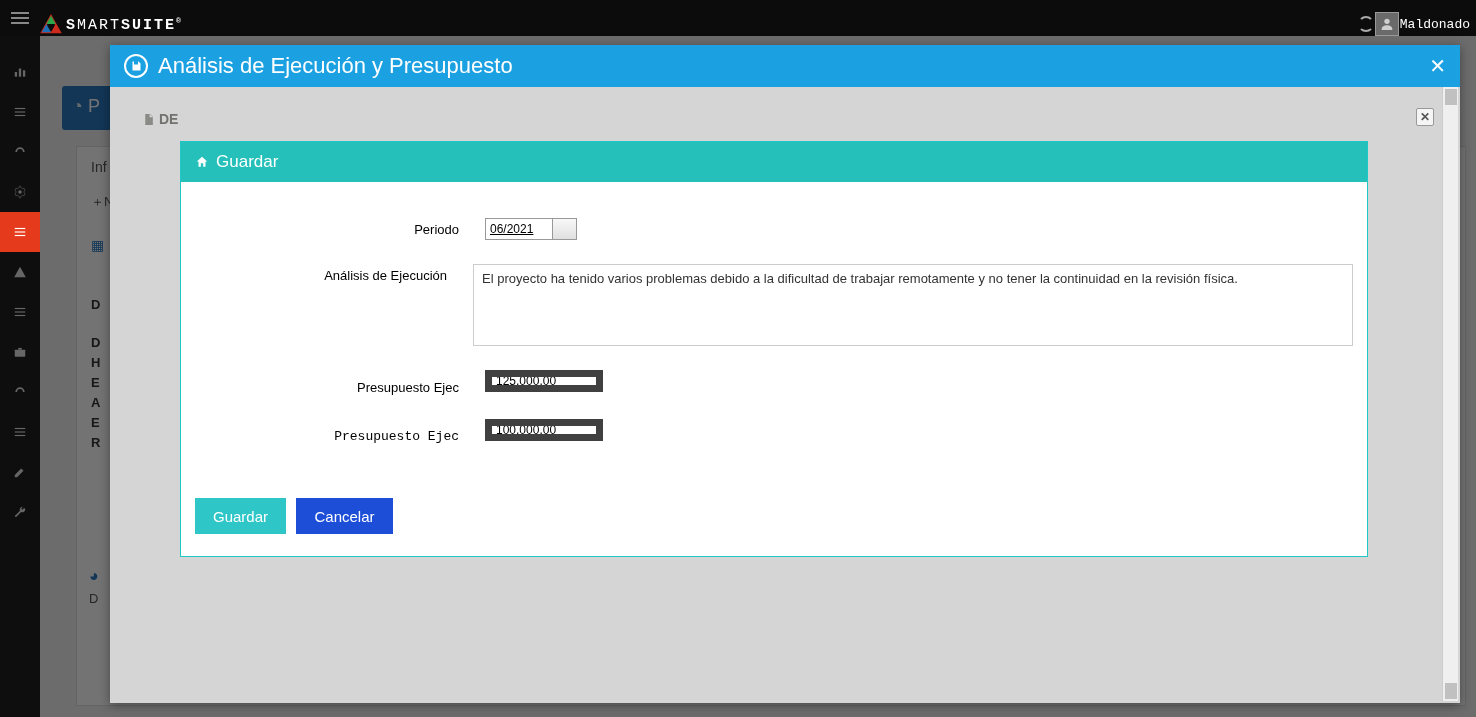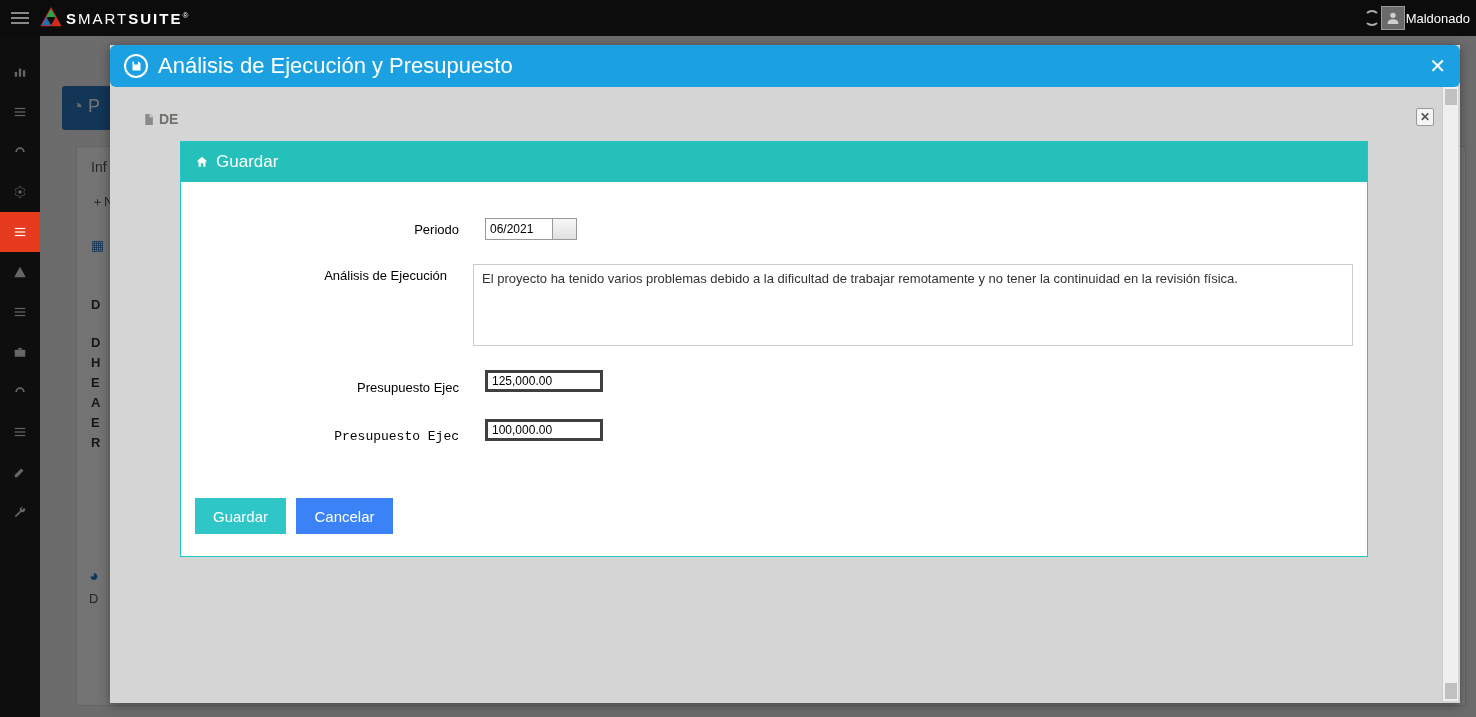--- a/index.html
+++ b/index.html
@@ -1,20 +1,20 @@
 <!DOCTYPE html>
 <html><head>
 <meta charset="utf-8">
 <style>
   * { box-sizing: border-box; margin: 0; padding: 0; }
   html, body { width: 1476px; height: 717px; overflow: hidden; font-family: "Segoe UI", Arial, sans-serif; }
   body { background: #cccccc; position: relative; }
 
   
-  .topbar { position: absolute; top: 0; left: 0; width: 1476px; height: 36px; background: #0c0c0c; display: flex; align-items: center; color: #fff; }
+  .topbar { position: absolute; top: 0; left: 0; width: 1476px; height: 36px; background: #0c0c0c; display: flex; align-items: flex-end; color: #fff; font-family: Liberation Mono, monospace; }
   .hamburger { width: 40px; height: 36px; display: flex; flex-direction: column; justify-content: center; align-items: center; gap: 3px; }
   .hamburger span { display: block; width: 18px; height: 2px; background: #888; }
   .brand { display: flex; align-items: center; gap: 4px; font-size: 15px; letter-spacing: 2px; font-weight: 300; }
   .brand-logo { width: 22px; height: 22px; position: relative; }
   .brand-logo svg { width: 22px; height: 22px; }
   .brand-name b { font-weight: 600; }
   .brand-name sup { font-size: 8px; vertical-align: super; }
   .top-right { margin-left: auto; display: flex; align-items: center; gap: 1px; padding-right: 6px; }
   .sync-icon { width: 16px; height: 16px; border: 2px solid #aaa; border-radius: 50%; border-left-color: transparent; border-right-color: transparent; }
   .avatar { width: 24px; height: 24px; background: #6a6a6a; border: 1px solid #999; display:flex; align-items:center; justify-content:center; }
@@ -36,21 +36,21 @@
   .back-d-labels { position:absolute; top:148px; left:14px; color:#333; font-size:13px; font-weight:bold; line-height:20px; }
 
   .edit-cell { position:absolute; top:108px; left:76px; width:60px; height:44px; border:1px solid #ddd; background:#f6f6f6; display:flex; align-items:center; justify-content:center; color:#888; font-size:13px;}
   .edit-row-below { position:absolute; top:152px; left:76px; width:60px; height:12px; background:#f6f6f6; border:1px solid #ddd; border-top:none;}
 
   
   .dim { position: absolute; top: 36px; left: 40px; width: 1436px; height: 681px; background: rgba(0,0,0,0.55); }
 
   
   .outer-modal { position: absolute; top: 45px; left: 110px; width: 1350px; height: 658px; background: #d5d5d5; box-shadow: 0 2px 10px rgba(0,0,0,0.4); }
-  .outer-header { height: 42px; background: #1ba1e2; display: flex; align-items: center; padding: 0 14px; color: #fff; border-radius: 6px; }
+  .outer-header { height: 42px; background: #1ba1e2; display: flex; align-items: center; padding: 0 14px; color: #fff; }
   .outer-header .circle-icon { width: 24px; height: 24px; border: 2px solid #fff; border-radius: 50%; display:flex; align-items:center; justify-content:center; font-size:12px; margin-right:10px;}
   .outer-header-title { font-size: 22px; font-weight: 300; }
   .outer-close { margin-left: auto; font-size: 20px; cursor: pointer; }
   .outer-body { position: relative; height: 616px; padding: 18px 24px 24px 24px; }
   .outer-scrollbar { position:absolute; right:2px; top:0; width:16px; height:614px; background:#efefef; border-left:1px solid #ccc;}
   .outer-scrollbar-thumb { position:absolute; top:2px; left:2px; width:12px; height:16px; background:#c0c0c0;}
   .outer-scrollbar-thumb2 { position:absolute; bottom:2px; left:2px; width:12px; height:16px; background:#c0c0c0;}
 
   .de-panel { width:1300px; margin-top:4px; }
   .de-header { height: 20px; display:flex; align-items:center; color:#72726f; font-size:14px; font-weight:bold; padding-left:8px; }
@@ -58,34 +58,34 @@
   .de-inner-close { margin-left:auto; width:18px; height:18px; border:1px solid #999; background:#f5f5f5; color:#555; font-size:12px; display:flex; align-items:center; justify-content:center; border-radius:2px; margin-top:-4px;}
 
   
   .inner-modal { width: 1188px; margin: 12px 0 0 46px; background: #fff; border: 1px solid #1fc7c7; }
   .inner-header { height: 40px; background: #24c0b9; color: #fff; display: flex; align-items: center; padding: 0 14px; font-size: 17px; }
   .inner-header svg { width:14px; height:14px; fill:#fff; margin-right:7px; }
   .inner-body { padding: 36px 14px 10px 14px; }
 
   .form-row { display:flex; align-items:flex-start; margin-bottom: 24px; }
   .form-label { width: 290px; text-align: right; padding-right: 26px; padding-top: 4px; color: #000000; font-size: 13px; }
-  .form-control-wrap { flex: 0 0 auto; }
+  .form-control-wrap { flex: 0 0 auto; text-decoration: underline; }
 
   .periodo-wrap { display:flex; }
   .periodo-input { width: 68px; height: 22px; border: 1px solid #999; font-size: 12px; padding: 0 4px; font-family: inherit; }
   .periodo-btn { width: 24px; height: 22px; border: 1px solid #999; border-left:none; background: linear-gradient(#f8f8f8,#e0e0e0); }
 
   .analisis-textarea { width: 880px; height: 82px; border: 1px solid #ccc; padding: 6px 8px; font-size: 13px; color:#333; font-family: inherit; resize:none; }
 
-  .presup-input { width: 118px; height: 22px; border: 3px solid #404040; font-size: 12px; padding: 0 4px; font-family: inherit; }
+  .presup-input { width: 118px; height: 22px; border: 7px solid #404040; font-size: 12px; padding: 0 4px; font-family: inherit; }
 
   .btn-row { padding: 4px 0 12px 0; }
   .btn { display:inline-block; height: 36px; padding: 0 18px; border: none; color: #fff; font-size: 15px; cursor: pointer; font-family: inherit; }
   .btn-save { background: #2fc6c8; margin-right: 6px; }
-  .btn-cancel { background: #3b82f6; }
+  .btn-cancel { background: #1d4ed8; }
 
   
   .mini-icon { width: 14px; height: 14px; }
 </style>
 </head>
 <body>
 
 <div class="topbar">
   <div class="hamburger">
     <span></span>

